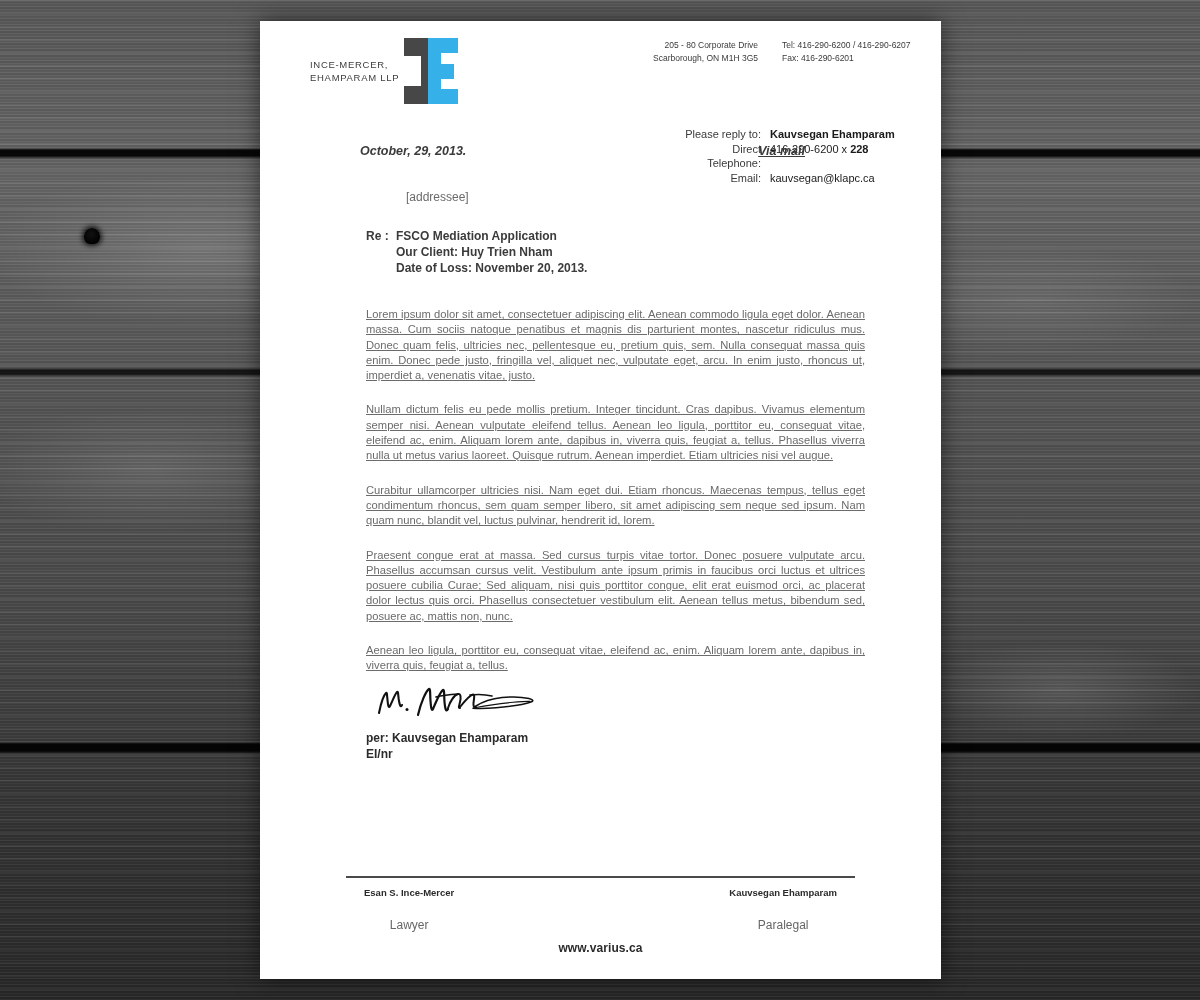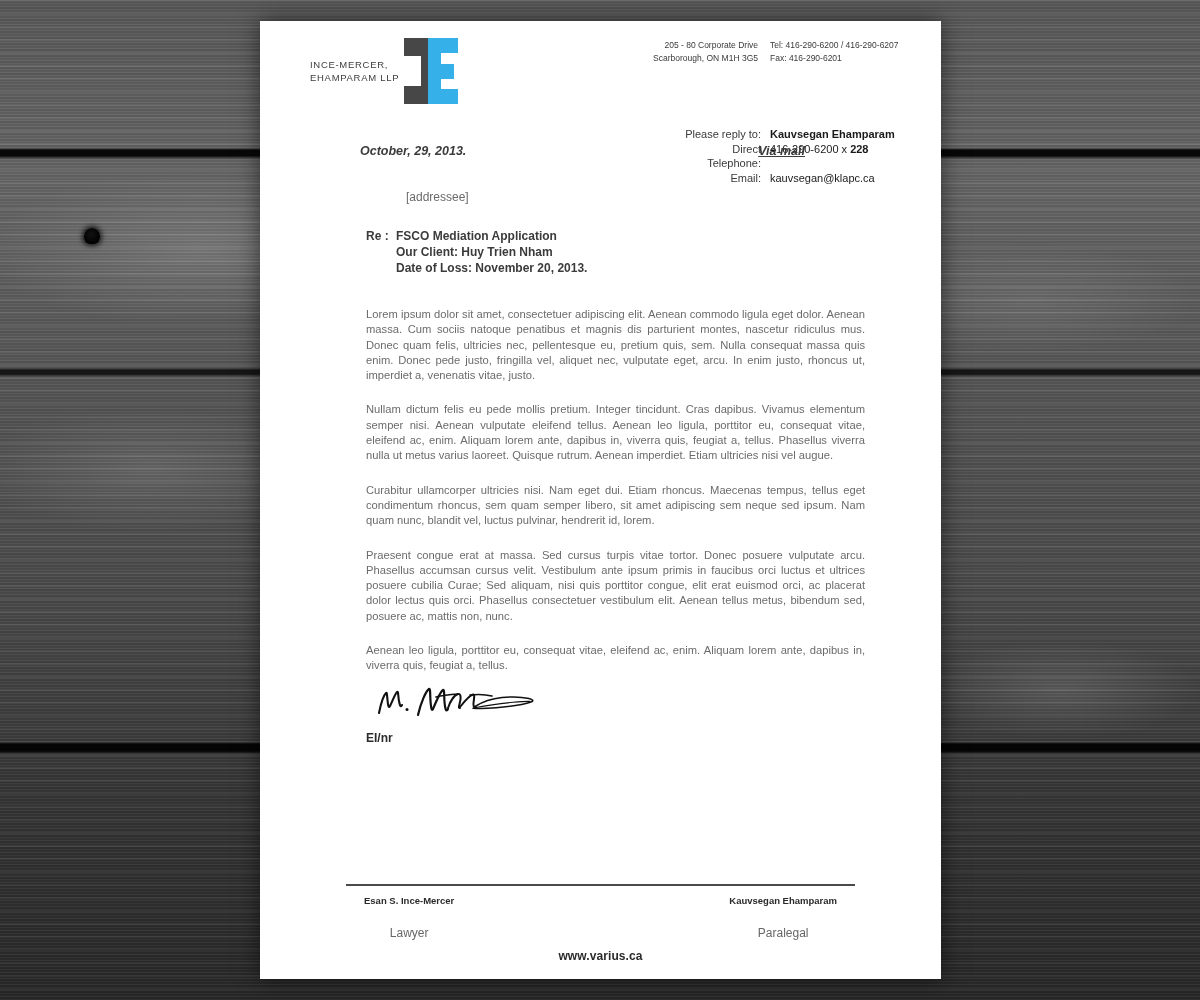--- a/index.html
+++ b/index.html
@@ -135,21 +135,21 @@
 
   .contact-top {
     position: absolute;
     left: 392px; top: 18px;
     display: flex;
     font-size: 8.5px;
     color: #3a3a3a;
     line-height: 12.5px;
   }
   .contact-top .col-addr { text-align: right; width: 106px; }
-  .contact-top .col-tel { margin-left: 12px; }
+  .contact-top .col-tel { margin-left: 24px; }
 
   .reply-block {
     position: absolute;
     left: 420px; top: 62px;
     font-size: 11px;
     color: #3a3a3a;
     line-height: 14.5px;
     margin-top: 44px;
   }
   .reply-row { display: flex; }
@@ -204,20 +204,21 @@
   .re-lines div { white-space: nowrap; }
 
   .para {
     margin-top: 19px;
     font-size: 11.2px;
     line-height: 15.3px;
     color: #6b6b6b;
     text-align: justify;
     padding-left: 6px;
     padding-right: 0px;
+    text-decoration: underline;
   }
   .para.first { margin-top: 31px; }
 
   .signoff {
     margin-top: 28px;
     font-size: 11.5px;
     color: #666666;
     padding-left: 6px;
   }
 
@@ -234,21 +235,21 @@
     font-weight: bold;
     color: #2b2b2b;
     line-height: 16px;
     padding-left: 6px;
   }
 
   
   .footer {
     position: absolute;
     left: 0; right: 0;
-    bottom: 16px;
+    bottom: 24px;
     padding: 0 86px;
   }
   .footer-rule {
     height: 2px;
     background: #4a4a4a;
     margin-bottom: 8px;
   }
   .footer-names {
     display: flex;
     justify-content: space-between;
@@ -364,20 +365,21 @@
           <path d="M74 26 C76 20, 80 13, 84 12 C87 11.3, 87 16, 86 20 C85.2 23.5, 84 26.5, 86 26" stroke-width="2"></path>
           <path d="M86 25 C90 20, 96 13, 99 12.5 C101 12.2, 100 17, 99.5 21 C99.2 24, 100 26.5, 102 25" stroke-width="2"></path>
           <path d="M96 13 C104 12, 112 12.5, 118 14" stroke-width="1.6"></path>
           <path d="M101 24.5 C108 20, 118 16.5, 128 15.5 C138 14.5, 148 14.8, 155 16.5 C159 17.5, 160 19, 157 20 C150 22.5, 136 24.5, 122 25.8 C112 26.7, 104 26.8, 99 26.2" stroke-width="1.5"></path>
           <path d="M102 25.5 C112 23.5, 126 21.5, 139 20.3 C147 19.6, 153 19.3, 156 19.4" stroke-width="1.1"></path>
         </g>
       </svg>
     </div>
 
     <div class="per-line">
+      <div>per:  Kauvsegan Ehamparam</div>
       <div>EI/nr</div>
     </div>
   </div>
 
   <div class="footer">
     <div class="footer-rule"></div>
     <div class="footer-names">
       <div class="footer-person">
         <div class="name">Esan S. Ince-Mercer</div>
         <div class="role">Lawyer</div>

